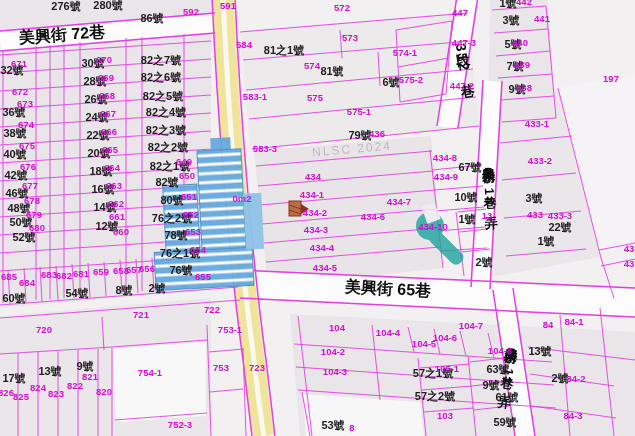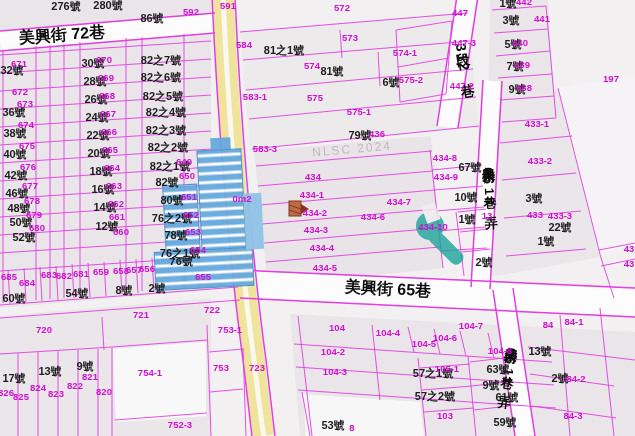--- a/index.html
+++ b/index.html
@@ -159,21 +159,21 @@
       <span class="lbl house" style="left: 163px; top: 96px; transform: translate(-50%, -50%) rotate(0deg);">82之5號</span>
       <span class="lbl house" style="left: 166px; top: 112px; transform: translate(-50%, -50%) rotate(0deg);">82之4號</span>
       <span class="lbl house" style="left: 166px; top: 130px; transform: translate(-50%, -50%) rotate(0deg);">82之3號</span>
       <span class="lbl house" style="left: 168px; top: 147px; transform: translate(-50%, -50%) rotate(0deg);">82之2號</span>
       <span class="lbl house" style="left: 170px; top: 166px; transform: translate(-50%, -50%) rotate(0deg);">82之1號</span>
       <span class="lbl house" style="left: 167px; top: 182px; transform: translate(-50%, -50%) rotate(0deg);">82號</span>
       <span class="lbl house" style="left: 172px; top: 200px; transform: translate(-50%, -50%) rotate(0deg);">80號</span>
       <span class="lbl house" style="left: 172px; top: 218px; transform: translate(-50%, -50%) rotate(0deg);">76之2號</span>
       <span class="lbl house" style="left: 176px; top: 235px; transform: translate(-50%, -50%) rotate(0deg);">78號</span>
       <span class="lbl house" style="left: 180px; top: 253px; transform: translate(-50%, -50%) rotate(0deg);">76之1號</span>
-      <span class="lbl house" style="left: 181px; top: 262px; transform: translate(-50%, -50%) rotate(0deg); font-family: Liberation Mono, monospace;">76號</span>
+      <span class="lbl house" style="left: 181px; top: 270px; transform: translate(-50%, -50%) rotate(0deg);">76號</span>
       <span class="lbl house" style="left: 284px; top: 50px; transform: translate(-50%, -50%) rotate(0deg);">81之1號</span>
       <span class="lbl house" style="left: 332px; top: 71px; transform: translate(-50%, -50%) rotate(0deg);">81號</span>
       <span class="lbl house" style="left: 391px; top: 82px; transform: translate(-50%, -50%) rotate(0deg);">6號</span>
       <span class="lbl house" style="left: 360px; top: 135px; transform: translate(-50%, -50%) rotate(0deg);">79號</span>
       <span class="lbl house" style="left: 508px; top: 3px; transform: translate(-50%, -50%) rotate(0deg);">1號</span>
       <span class="lbl house" style="left: 511px; top: 20px; transform: translate(-50%, -50%) rotate(0deg);">3號</span>
       <span class="lbl house" style="left: 513px; top: 44px; transform: translate(-50%, -50%) rotate(0deg);">5號</span>
       <span class="lbl house" style="left: 515px; top: 66px; transform: translate(-50%, -50%) rotate(0deg);">7號</span>
       <span class="lbl house" style="left: 517px; top: 89px; transform: translate(-50%, -50%) rotate(0deg);">9號</span>
       <span class="lbl house" style="left: 470px; top: 167px; transform: translate(-50%, -50%) rotate(0deg);">67號</span>

